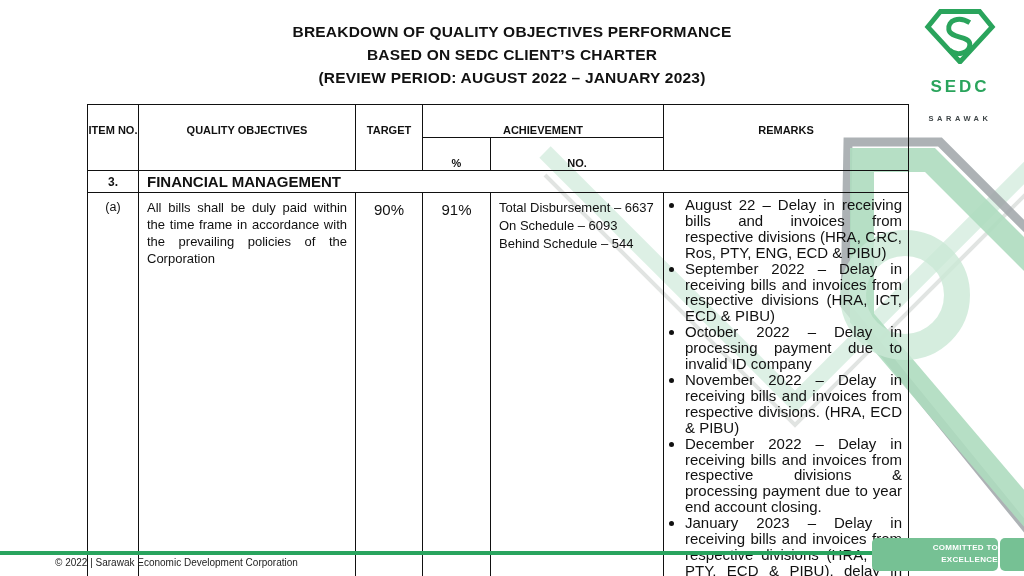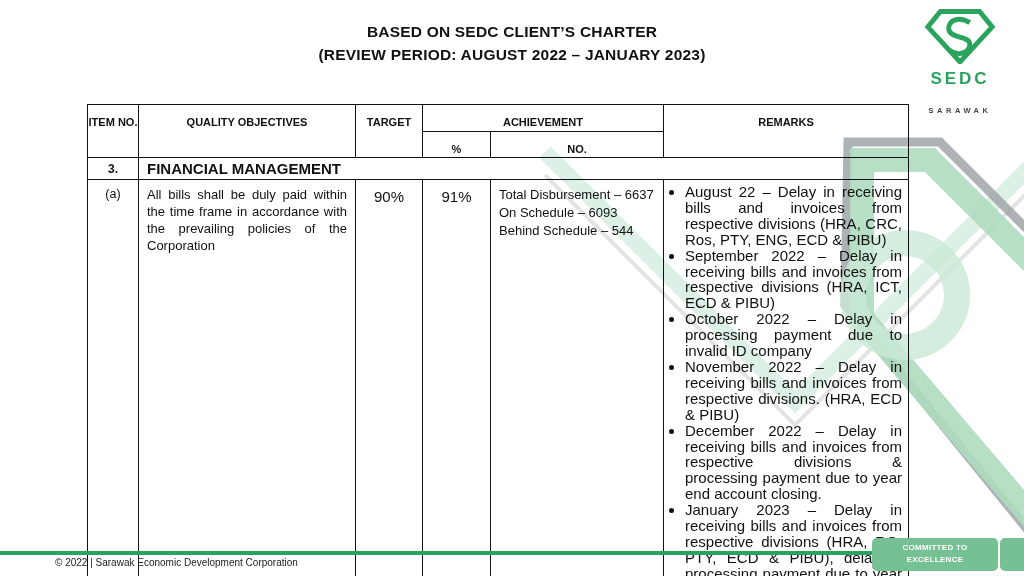--- a/index.html
+++ b/index.html
@@ -28,38 +28,38 @@
   }
 
   
   .logo {
     position: absolute; top: 8px; right: 16px; width: 96px; text-align: center;
     z-index: 2;
   }
   .logo svg { display: block; margin: 0 auto; }
   .logo .wordmark {
     font-size: 17px; font-weight: bold; color: #2aa45c; letter-spacing: 3px;
-    line-height: 18px; margin-top: 6px;
+    line-height: 18px; margin-top: 14px;
   }
   .logo .subtext {
     font-size: 7.5px; font-weight: bold; color: #3f4648; letter-spacing: 3.5px;
     line-height: 10px; margin-top: 18px;
   }
 
   
   table.qtable {
     position: absolute; left: 87px; top: 104px; width: 821px; z-index: 1;
     border-collapse: collapse; table-layout: fixed;
   }
   table.qtable td, table.qtable th {
     border: 1.6px solid #111; background: transparent; vertical-align: top;
   }
   th.hcell {
     background: #5B9BD5; font-size: 11px; font-weight: bold; color: #111;
-    padding-top: 10px; line-height: 14px;
+    padding-top: 18px; line-height: 14px;
   }
   tr.hrow1 { height: 27px; }
   tr.hrow2 { height: 26px; }
   tr.secrow { height: 22px; }
   tr.secrow td { vertical-align: middle; }
   td.sec-item { text-align: center; font-weight: bold; font-size: 12px; }
   td.sec-label { font-weight: bold; font-size: 15px; padding-left: 8px; }
   tr.datarow { height: 331px; }
   td.c-item { text-align: center; font-size: 12.5px; padding-top: 7px; }
   td.c-obj {
@@ -78,21 +78,21 @@
   .footer-line {
     position: absolute; left: 0; top: 551px; width: 872px; height: 4px;
     background: #29a45e; z-index: 2;
   }
   .copyright {
     position: absolute; left: 55px; top: 557px; font-size: 10px; color: #222;
     z-index: 2;
   }
   .badge {
     position: absolute; left: 872px; top: 538px; width: 126px; height: 33px;
-    background: #76c194; border-radius: 5px; z-index: 2; text-align: center;
+    background: #76c194; border-radius: 5px; z-index: 2; text-align: right;
     padding-top: 4px;
   }
   .badge div {
     color: #ffffff; font-weight: bold; font-size: 8px; letter-spacing: 0.3px;
     line-height: 12px;
   }
   .corner-accent {
     position: absolute; left: 1000px; top: 538px; width: 32px; height: 33px;
     background: #76c194; border-radius: 5px; z-index: 2;
   }
@@ -104,20 +104,21 @@
 
   <polyline points="545,152 795,402 1045,152" fill="none" stroke="#d9eee2" stroke-width="16" opacity="0.9"></polyline>
   <polyline points="545,175 795,425 1045,175" fill="none" stroke="#cdd2ce" stroke-width="4" opacity="0.6"></polyline>
 
   <polygon points="848,142 940,142 1250,452 1105,625 845,305" fill="none" stroke="#9fa4a8" stroke-width="9" opacity="0.85"></polygon>
   <polygon points="862,160 930,160 1225,455 1102,600 862,318" fill="none" stroke="#aedbbf" stroke-width="24" opacity="0.9"></polygon>
   <circle cx="905" cy="295" r="52" fill="none" stroke="#cbe8d6" stroke-width="26" opacity="0.8"></circle>
 </svg>
 
 <div class="title-block">
+  <div>BREAKDOWN OF QUALITY OBJECTIVES PERFORMANCE</div>
   <div>BASED ON SEDC CLIENT’S CHARTER</div>
   <div>(REVIEW PERIOD: AUGUST 2022 – JANUARY 2023)</div>
 </div>
 
 <div class="logo">
   <span>
     <svg width="74" height="56" viewBox="0 0 100 80">
       <polygon points="22,5 78,5 96,27 50,77 4,27" fill="none" stroke="#2aa45c" stroke-width="7" stroke-linejoin="miter"></polygon>
       <path d="M64,21 C48,11 32,18 34,31 C36,44 63,39 64,51 C65,64 46,70 35,60" fill="none" stroke="#2aa45c" stroke-width="7"></path>
     </svg>

